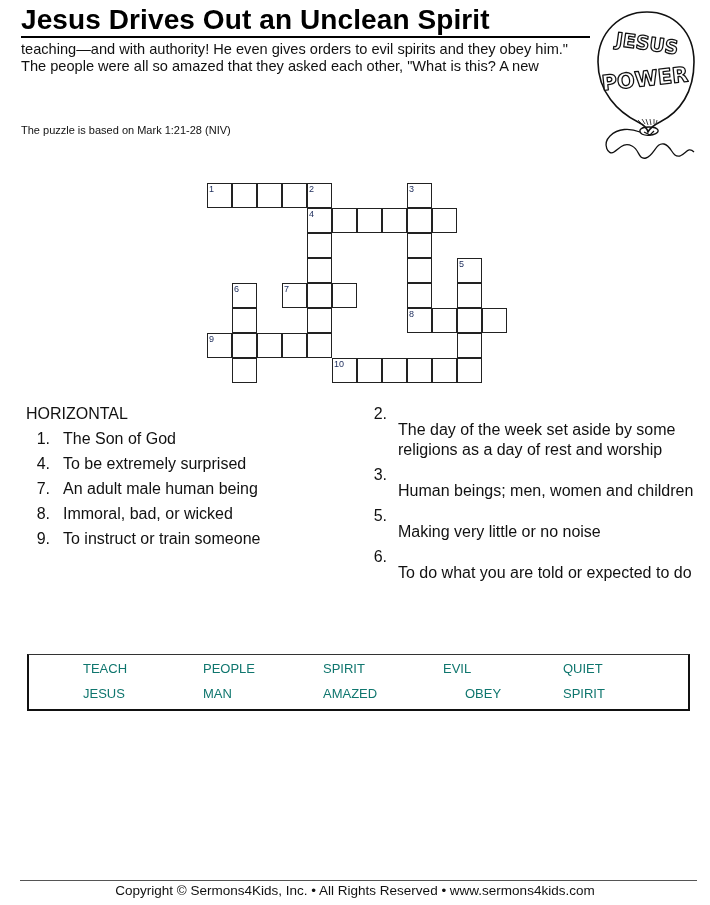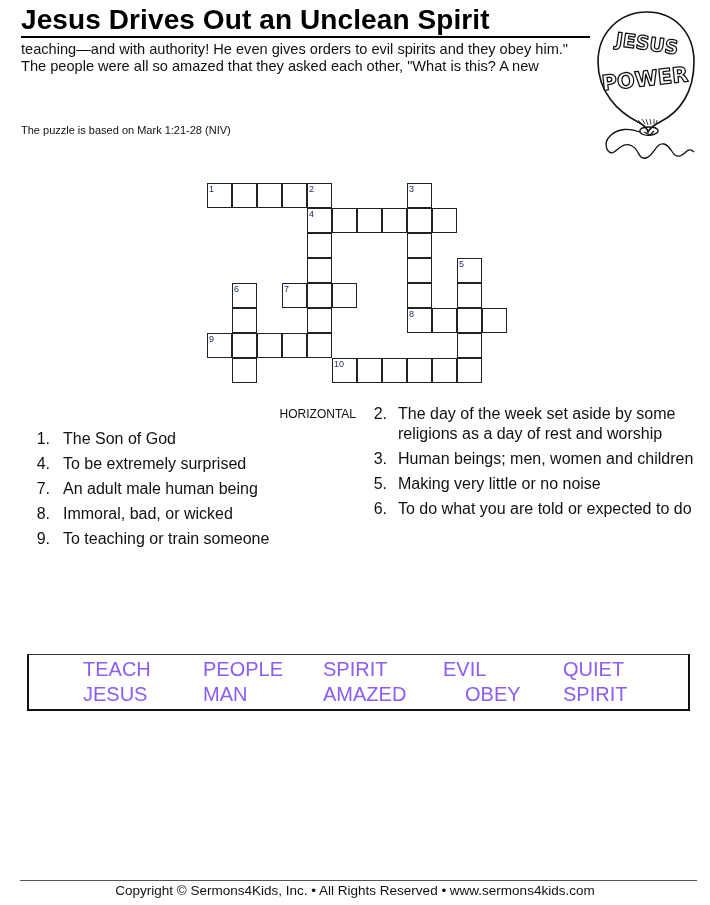--- a/index.html
+++ b/index.html
@@ -77,62 +77,61 @@
     }
     .clues {
       position: absolute;
       top: 404px;
       font-size: 16px;
       color: #111;
     }
     .clues.h { left: 26px; width: 330px; }
     .clues.v { left: 367px; width: 330px; }
     .clue-heading {
-      font-size: 12px;
+      font-size: 16px;
       line-height: 20px;
       margin-bottom: 5px;
-      text-align: right;
     }
     .clue {
       display: flex;
       line-height: 20px;
       margin-bottom: 5px;
     }
     .clue-num {
       width: 25px;
       text-align: right;
       padding-right: 0px;
       flex: 0 0 auto;
       margin-left: -12px;
     }
     .clues.h .clue-num { margin-left: -13px; width: 37px; }
     .clues.v .clue-num { margin-left: -13px; width: 33px; }
     .clue-text {
       padding-left: 6px;
       flex: 1 1 auto;
     }
     .clues.h .clue-text { padding-left: 13px; }
-    .clues.v .clue-text { padding-left: 11px; }
+    .clues.v .clue-text { padding-left: 11px; margin-top: 16px; }
     .wordbank {
       position: absolute;
       left: 27px;
       top: 654px;
       width: 663px;
       height: 57px;
       box-sizing: border-box;
       border-top: 1.5px solid #333;
       border-left: 2px solid #111;
       border-right: 2px solid #111;
       border-bottom: 2px solid #111;
     }
     .word {
       position: absolute;
-      font-size: 20px;
+      font-size: 13px;
       line-height: 18px;
-      color: #8b5cf6;
+      color: #0f766e;
     }
     .footer-line {
       position: absolute;
       left: 20px;
       top: 880px;
       width: 677px;
       height: 0;
       border-top: 1.5px solid #555;
     }
     .footer {
@@ -254,21 +253,21 @@
   <div class="clue">
     <span class="clue-num">7.</span>
     <span class="clue-text">An adult male human being</span>
   </div>
   <div class="clue">
     <span class="clue-num">8.</span>
     <span class="clue-text">Immoral, bad, or wicked</span>
   </div>
   <div class="clue">
     <span class="clue-num">9.</span>
-    <span class="clue-text">To teaching or train someone</span>
+    <span class="clue-text">To instruct or train someone</span>
   </div>
 </div>
 
 <div class="clues v">
   <div class="clue">
     <span class="clue-num">2.</span>
     <span class="clue-text">The day of the week set aside by some religions as a day of rest and worship</span>
   </div>
   <div class="clue">
     <span class="clue-num">3.</span>

